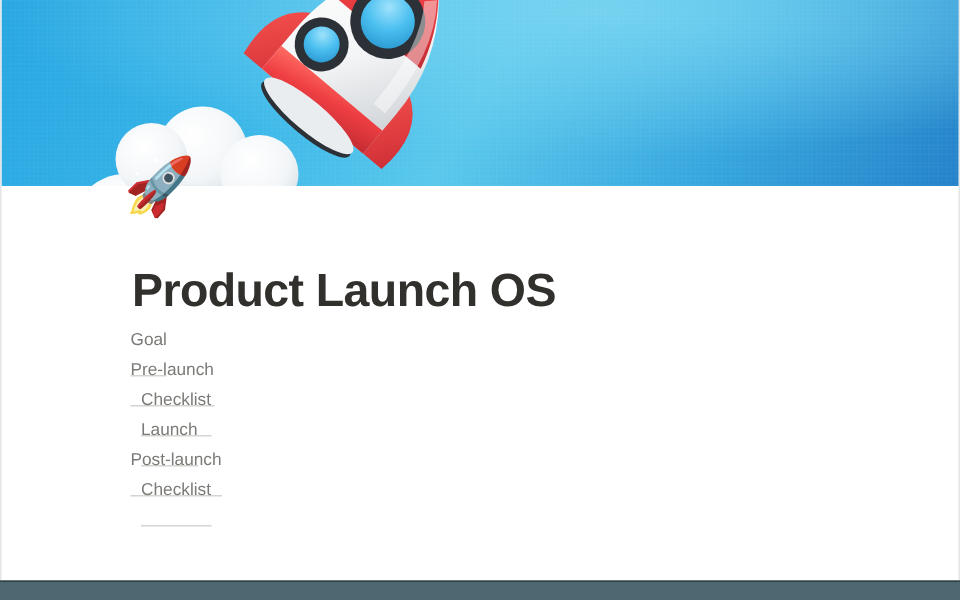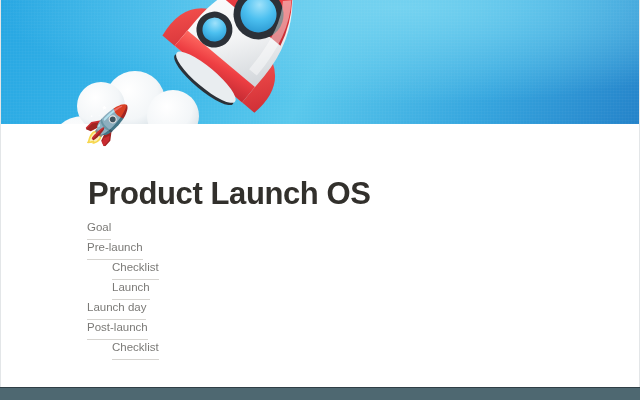--- a/index.html
+++ b/index.html
@@ -111,24 +111,24 @@
     height: 20px;
     line-height: 20px;
     font-size: 11.5px;
     color: #7b7a77;
     text-decoration: none;
     white-space: nowrap;
     cursor: pointer;
   }
   .toc-item .toc-label {
     border-bottom: 1px solid #d6d4d0;
-    padding-bottom: 6px;
+    padding-bottom: 17px;
   }
   .toc-item.lvl-0 { margin-left: 0px; }
-  .toc-item.lvl-1 { margin-left: 25px; }
+  .toc-item.lvl-1 { margin-left: 7px; }
 
   
   #bottom-bar {
     position: absolute;
     left: 0;
     top: 387px;
     width: 640px;
     height: 13px;
     background: #4e6871;
     border-top: 1px solid #2f3f46;
@@ -214,21 +214,20 @@
 
       <div id="emoji-icon">🚀</div>
 
       <h1 id="title">Product Launch OS</h1>
 
       <nav id="toc">
           <a class="toc-item lvl-0" href="#"><span class="toc-label">Goal</span></a>
           <a class="toc-item lvl-0" href="#"><span class="toc-label">Pre-launch</span></a>
           <a class="toc-item lvl-1" href="#"><span class="toc-label">Checklist</span></a>
           <a class="toc-item lvl-1" href="#"><span class="toc-label">Launch</span></a>
-          <a class="toc-item lvl-0" href="#"><span class="toc-label">Launch day</span></a>
           <a class="toc-item lvl-0" href="#"><span class="toc-label">Post-launch</span></a>
           <a class="toc-item lvl-1" href="#"><span class="toc-label">Checklist</span></a>
         </nav>
 
     </div>
 
   </div>
 
   <div id="bottom-bar"></div>
 

